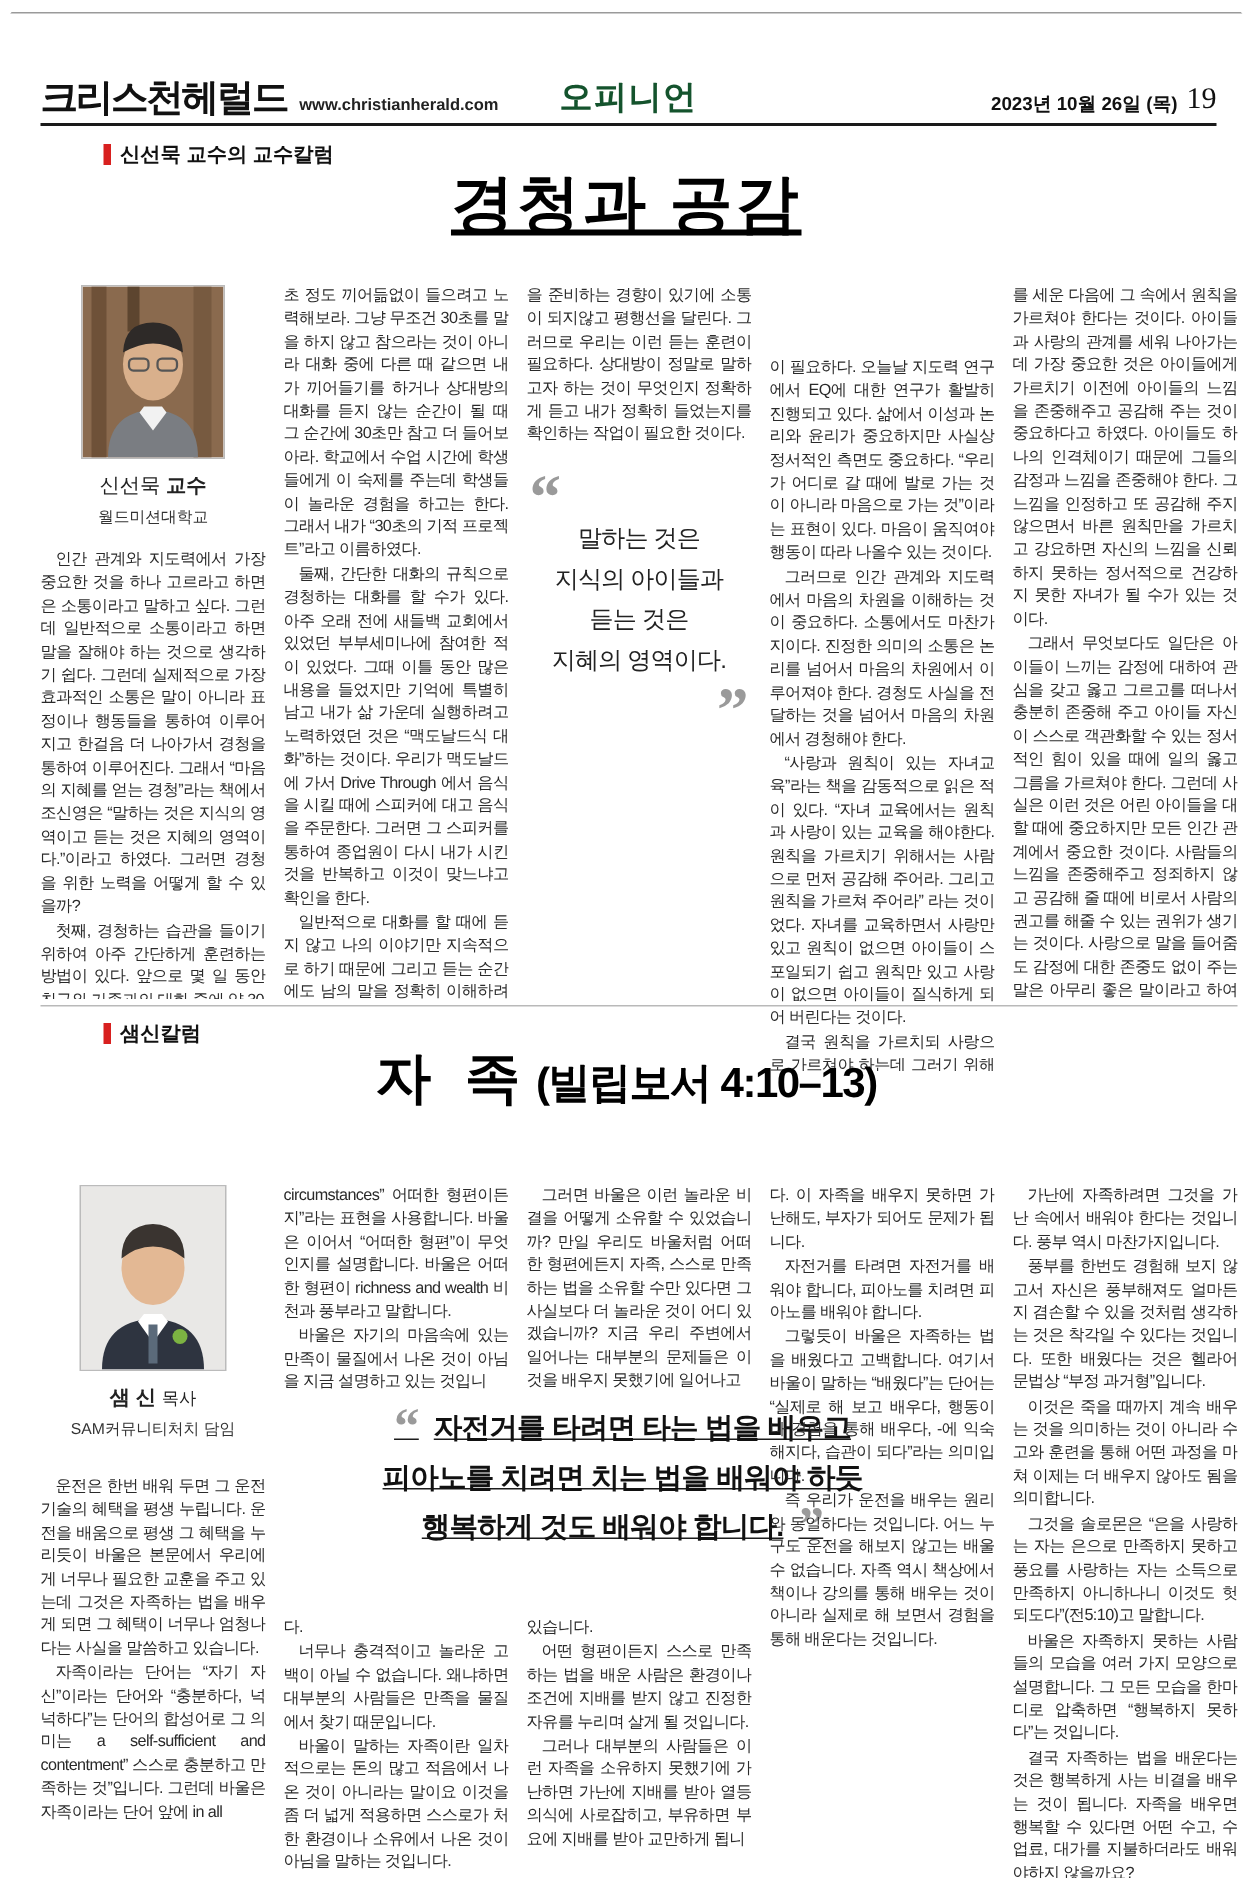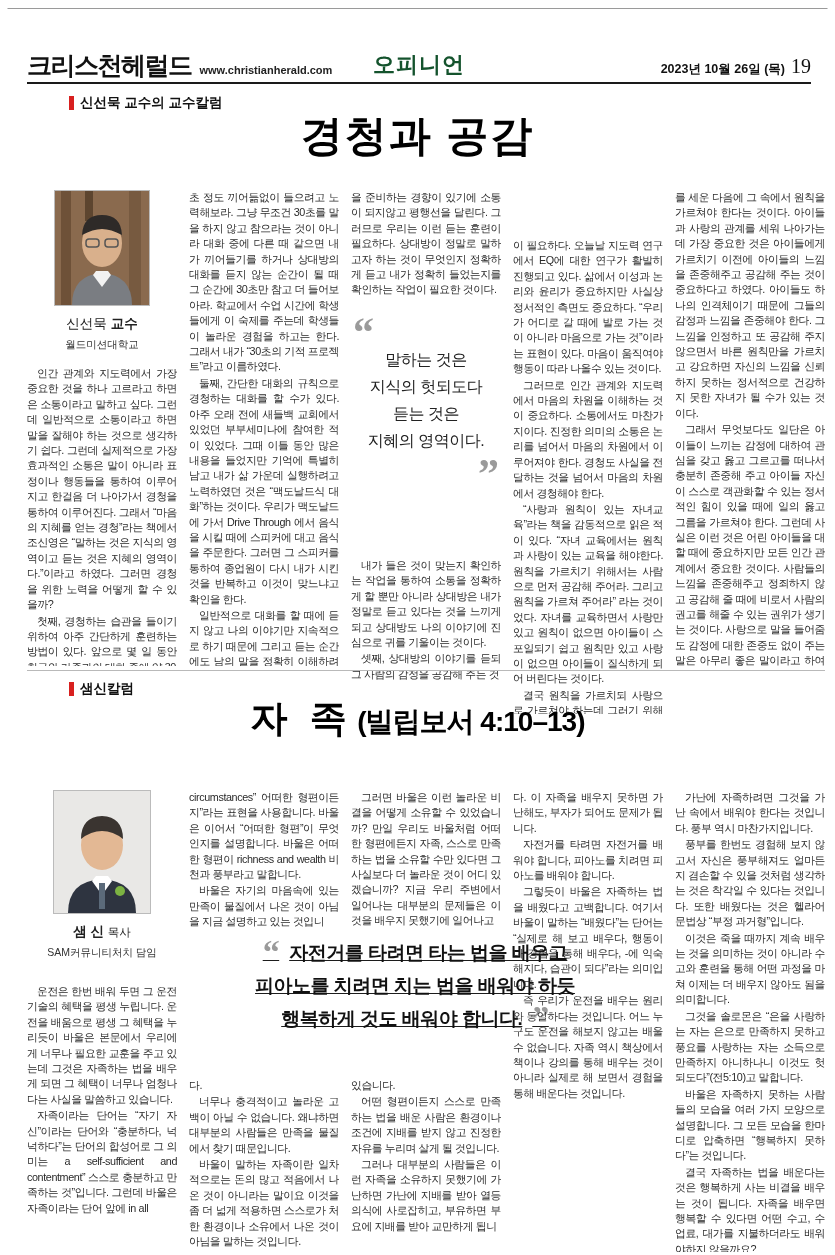--- a/index.html
+++ b/index.html
@@ -19,21 +19,21 @@
                 position:absolute;left:0;right:0;text-align:center;bottom:2px;}
   .hdr-right{display:flex;align-items:flex-end;z-index:2;background:#fff;padding-left:6px;}
   .date{font-size:12.5px;font-weight:700;color:#111;}
   .pageno{font-family:"Liberation Serif",serif;font-size:20px;color:#111;margin-left:6px;}
 
   
   .kicker{position:absolute;display:flex;align-items:center;font-size:13.5px;font-weight:700;color:#111;margin-left:42px;}
   .kicker .bar{width:5px;height:14px;background:#d8201f;margin-right:6px;}
 
   .headline1{position:absolute;top:108px;left:0;width:100%;text-align:center;
-             font-size:42px;font-weight:700;letter-spacing:2px;color:#000;}
+             font-size:42px;font-weight:700;letter-spacing:2px;color:#000;text-decoration:underline;}
   .headline2{position:absolute;top:694px;left:0;width:100%;text-align:center;color:#000;}
   .headline2 .main{font-size:37px;font-weight:700;letter-spacing:6px;}
   .headline2 .sub{font-size:28px;font-weight:700;letter-spacing:-1px;}
 
   
   .col{position:absolute;width:150px;overflow:hidden;}
   .col p{margin:0 0 1px 0;font-size:10.8px;line-height:15.4px;letter-spacing:-0.4px;
          text-align:justify;color:#2a2a2a;text-indent:10px;}
   .col p.cont{text-indent:0;}
 
@@ -111,28 +111,24 @@
     <p class="cont">초 정도 끼어듦없이 들으려고 노력해보라. 그냥 무조건 30초를 말을 하지 않고 참으라는 것이 아니라 대화 중에 다른 때 같으면 내가 끼어들기를 하거나 상대방의 대화를 듣지 않는 순간이 될 때 그 순간에 30초만 참고 더 들어보아라. 학교에서 수업 시간에 학생들에게 이 숙제를 주는데 학생들이 놀라운 경험을 하고는 한다. 그래서 내가 “30초의 기적 프로젝트”라고 이름하였다.</p>
     <p>둘째, 간단한 대화의 규칙으로 경청하는 대화를 할 수가 있다. 아주 오래 전에 새들백 교회에서 있었던 부부세미나에 참여한 적이 있었다. 그때 이틀 동안 많은 내용을 들었지만 기억에 특별히 남고 내가 삶 가운데 실행하려고 노력하였던 것은 “맥도날드식 대화”하는 것이다. 우리가 맥도날드에 가서 Drive Through 에서 음식을 시킬 때에 스피커에 대고 음식을 주문한다. 그러면 그 스피커를 통하여 종업원이 다시 내가 시킨 것을 반복하고 이것이 맞느냐고 확인을 한다.</p>
     <p>일반적으로 대화를 할 때에 듣지 않고 나의 이야기만 지속적으로 하기 때문에 그리고 듣는 순간에도 남의 말을 정확히 이해하려고 하기보다는 다음에 내가 할말</p>
   </div>
 
   <div class="col" style="top:190px;left:351px;height:512px;">
     <p class="cont">을 준비하는 경향이 있기에 소통이 되지않고 평행선을 달린다. 그러므로 우리는 이런 듣는 훈련이 필요하다. 상대방이 정말로 말하고자 하는 것이 무엇인지 정확하게 듣고 내가 정확히 들었는지를 확인하는 작업이 필요한 것이다.</p>
     <div class="pq1">
       <div class="q qo">“</div>
       <div class="ln">말하는 것은</div>
-      <div class="ln">지식의 헛되도다</div>
+      <div class="ln">지식의 아이들과</div>
       <div class="ln">듣는 것은</div>
       <div class="ln">지혜의 영역이다.</div>
       <div class="q qc">”</div>
-    </div>
-    <div style="position:absolute;top:368px;left:0;width:150px;">
-      <p>내가 들은 것이 맞는지 확인하는 작업을 통하여 소통을 정확하게 할 뿐만 아니라 상대방은 내가 정말로 듣고 있다는 것을 느끼게 되고 상대방도 나의 이야기에 진심으로 귀를 기울이는 것이다.</p>
-      <p>셋째, 상대방의 이야기를 듣되 그 사람의 감정을 공감해 주는 것</p>
     </div>
   </div>
 
   <div class="col" style="top:190px;left:513px;height:476px;margin-top:48px;">
     <p class="cont">이 필요하다. 오늘날 지도력 연구에서 EQ에 대한 연구가 활발히 진행되고 있다. 삶에서 이성과 논리와 윤리가 중요하지만 사실상 정서적인 측면도 중요하다. “우리가 어디로 갈 때에 발로 가는 것이 아니라 마음으로 가는 것”이라는 표현이 있다. 마음이 움직여야 행동이 따라 나올수 있는 것이다.</p>
     <p>그러므로 인간 관계와 지도력에서 마음의 차원을 이해하는 것이 중요하다. 소통에서도 마찬가지이다. 진정한 의미의 소통은 논리를 넘어서 마음의 차원에서 이루어져야 한다. 경청도 사실을 전달하는 것을 넘어서 마음의 차원에서 경청해야 한다.</p>
     <p>“사랑과 원칙이 있는 자녀교육”라는 책을 감동적으로 읽은 적이 있다. “자녀 교육에서는 원칙과 사랑이 있는 교육을 해야한다. 원칙을 가르치기 위해서는 사람으로 먼저 공감해 주어라. 그리고 원칙을 가르쳐 주어라” 라는 것이었다. 자녀를 교육하면서 사랑만 있고 원칙이 없으면 아이들이 스포일되기 쉽고 원칙만 있고 사랑이 없으면 아이들이 질식하게 되어 버린다는 것이다.</p>
     <p>결국 원칙을 가르치되 사랑으로 가르쳐야 하는데 그러기 위해서는 아이들과 우선 사랑의 관계</p>
   </div>
 

